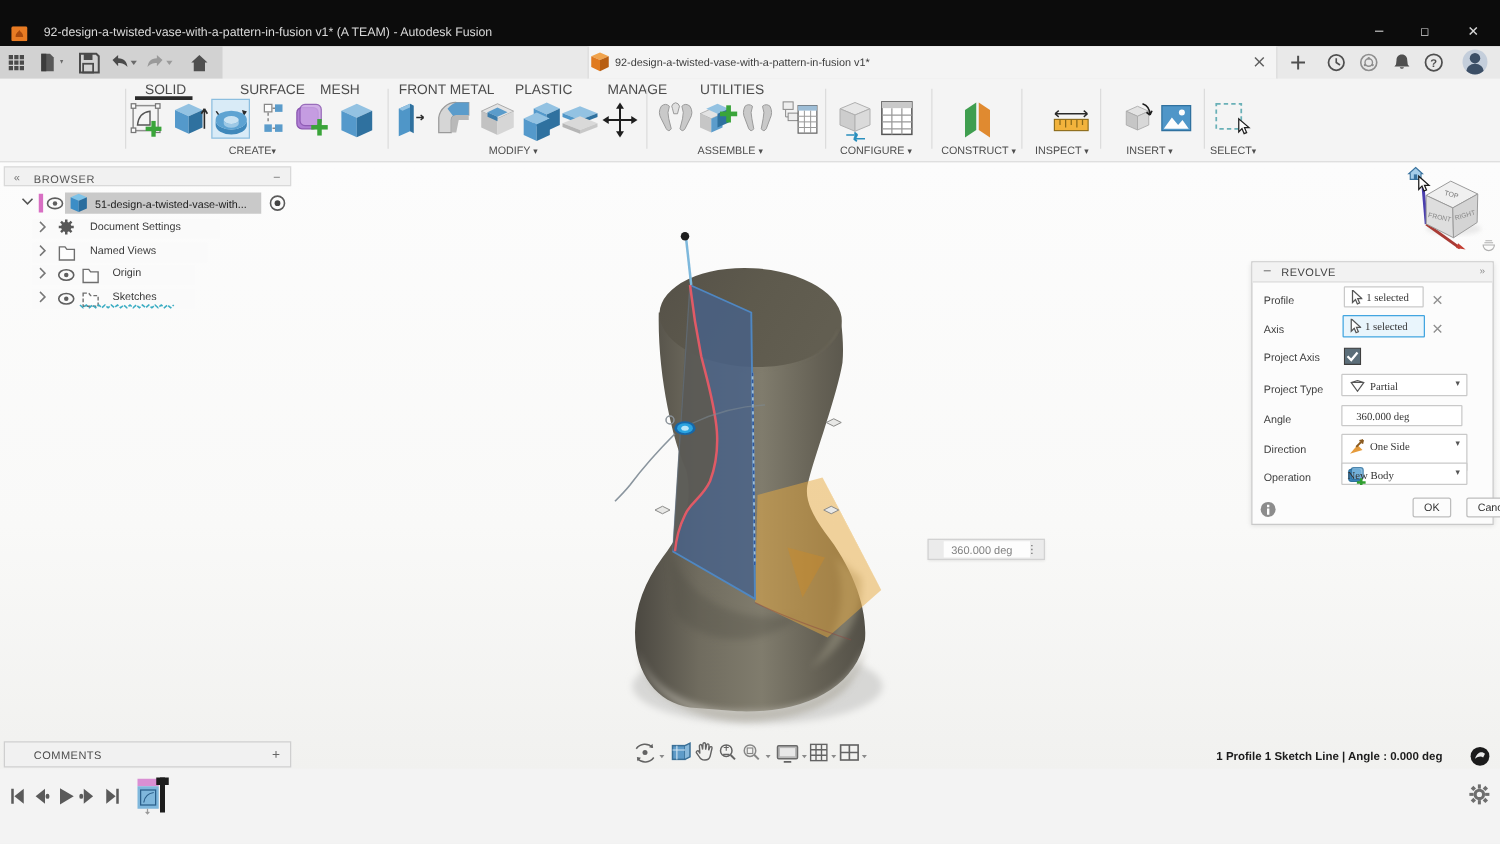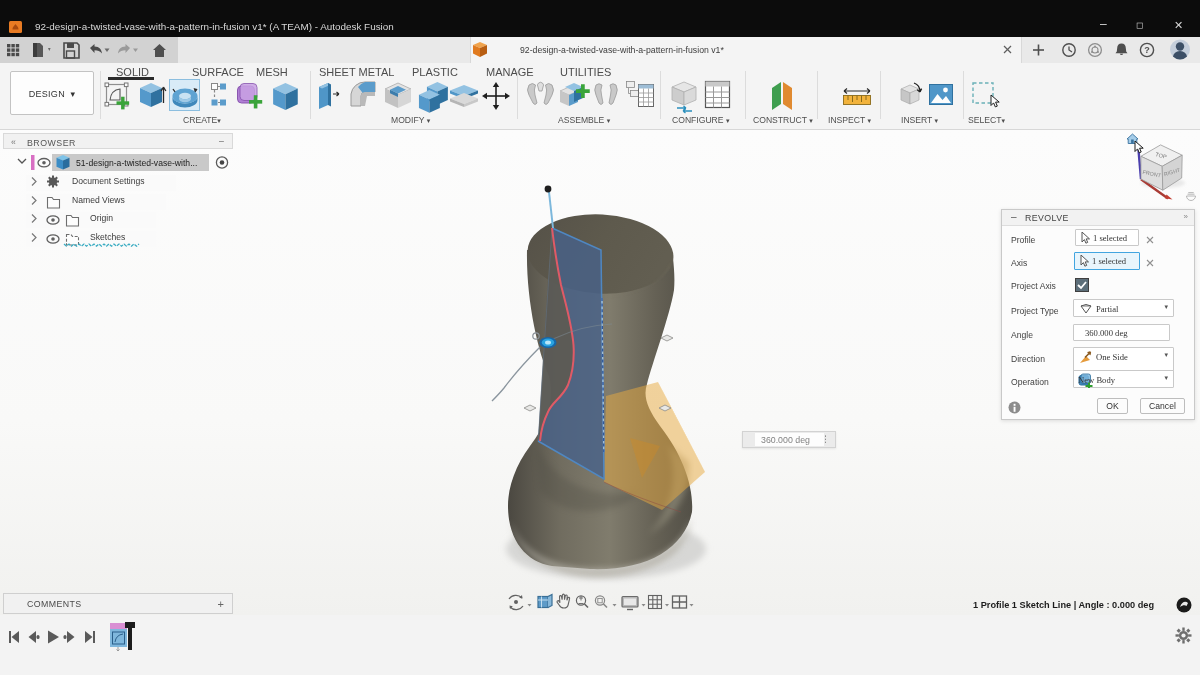--- a/index.html
+++ b/index.html
@@ -30,21 +30,21 @@
 
   
   #browserhead { left:3px; top:133px; width:230px; height:16px; background:#f1f1f1; border:1px solid #d9d9d9; font-size:8.8px; color:#555; }
   .trow { position:absolute; left:0; font-size:8.6px; color:#3a3a3a; height:15px; }
 
   
   #revolve { left:1001px; top:209px; width:194px; height:211px; background:#fcfcfc; border:1px solid #c9c9c9; box-shadow:0 1px 4px rgba(0,0,0,0.12); }
   #revhead { position:absolute; left:0; top:0; width:100%; height:16px; background:#f2f2f2; border-bottom:1px solid #ddd; }
   .rlabel { position:absolute; left:9px; font-size:8.6px; color:#3f3f3f; }
   .rfield { position:absolute; background:#fff; border:1px solid #c9c9c9; border-radius:1px; font-size:8.6px; color:#333;font-family:Liberation Serif, serif; }
-  .rbtn { position:absolute; background:#fcfcfc; border:1px solid #bdbdbd; border-radius:2px; font-size:8.6px; color:#333; text-align:center; }
+  .rbtn { position:absolute; background:#fcfcfc; border:1px solid #bdbdbd; border-radius:2px; font-size:8.6px; color:#333; text-align:center;margin-left:33px; }
 
   
   #footer { left:0; top:615px; width:1200px; height:60px; background:#f3f3f3; }
   #comments { left:3px; top:593px; width:230px; height:21px; background:#f1f1f1; border:1px solid #cfcfcf; font-size:8.8px; color:#4a4a4a; }
   #status { top:600px; right:46px; font-size:9.2px; font-weight:bold; color:#1c1c1c; }
 </style>
 </head>
 <body>
 
 <div id="titlebar" class="abs"></div>
@@ -139,29 +139,28 @@
       <clipPath id="avclip">
         <circle cx="1180" cy="12.5" r="10"></circle>
       </clipPath>
       <circle cx="1180" cy="12.5" r="10" fill="#c4cedb"></circle>
       <g clip-path="url(#avclip)">
         <circle cx="1180" cy="9.5" r="4.2" fill="#3c4f66"></circle>
         <ellipse cx="1180" cy="20" rx="7" ry="6" fill="#3c4f66"></ellipse>
       </g>
     </g>
 </svg>
-<div class="abs tabtext" style="left:520px;top:45px">92-design-a-twisted-vase-with-a-pattern-in-fusion v1*</div>
+<div class="abs tabtext" style="left:492px;top:45px">92-design-a-twisted-vase-with-a-pattern-in-fusion v1*</div>
 
 <div id="ribbon" class="abs">
-  <div id="designbtn">DESIGN &nbsp;▾</div>
   <div class="rtab" style="left:116px">SOLID</div>
   <div class="abs" style="left:108px;top:14px;width:46px;height:2.5px;background:#2a2a2a"></div>
   <div class="rtab" style="left:192px">SURFACE</div>
   <div class="rtab" style="left:256px">MESH</div>
-  <div class="rtab" style="left:319px">SHEET METAL</div>
+  <div class="rtab" style="left:319px">FRONT METAL</div>
   <div class="rtab" style="left:412px">PLASTIC</div>
   <div class="rtab" style="left:486px">MANAGE</div>
   <div class="rtab" style="left:560px">UTILITIES</div>
   <div class="grouplabel" style="left:183px">CREATE<span style="font-size:7px">▾</span></div>
   <div class="grouplabel" style="left:391px">MODIFY <span style="font-size:7px">▾</span></div>
   <div class="grouplabel" style="left:558px">ASSEMBLE <span style="font-size:7px">▾</span></div>
   <div class="grouplabel" style="left:672px">CONFIGURE <span style="font-size:7px">▾</span></div>
   <div class="grouplabel" style="left:753px">CONSTRUCT <span style="font-size:7px">▾</span></div>
   <div class="grouplabel" style="left:828px">INSPECT <span style="font-size:7px">▾</span></div>
   <div class="grouplabel" style="left:901px">INSERT <span style="font-size:7px">▾</span></div>

